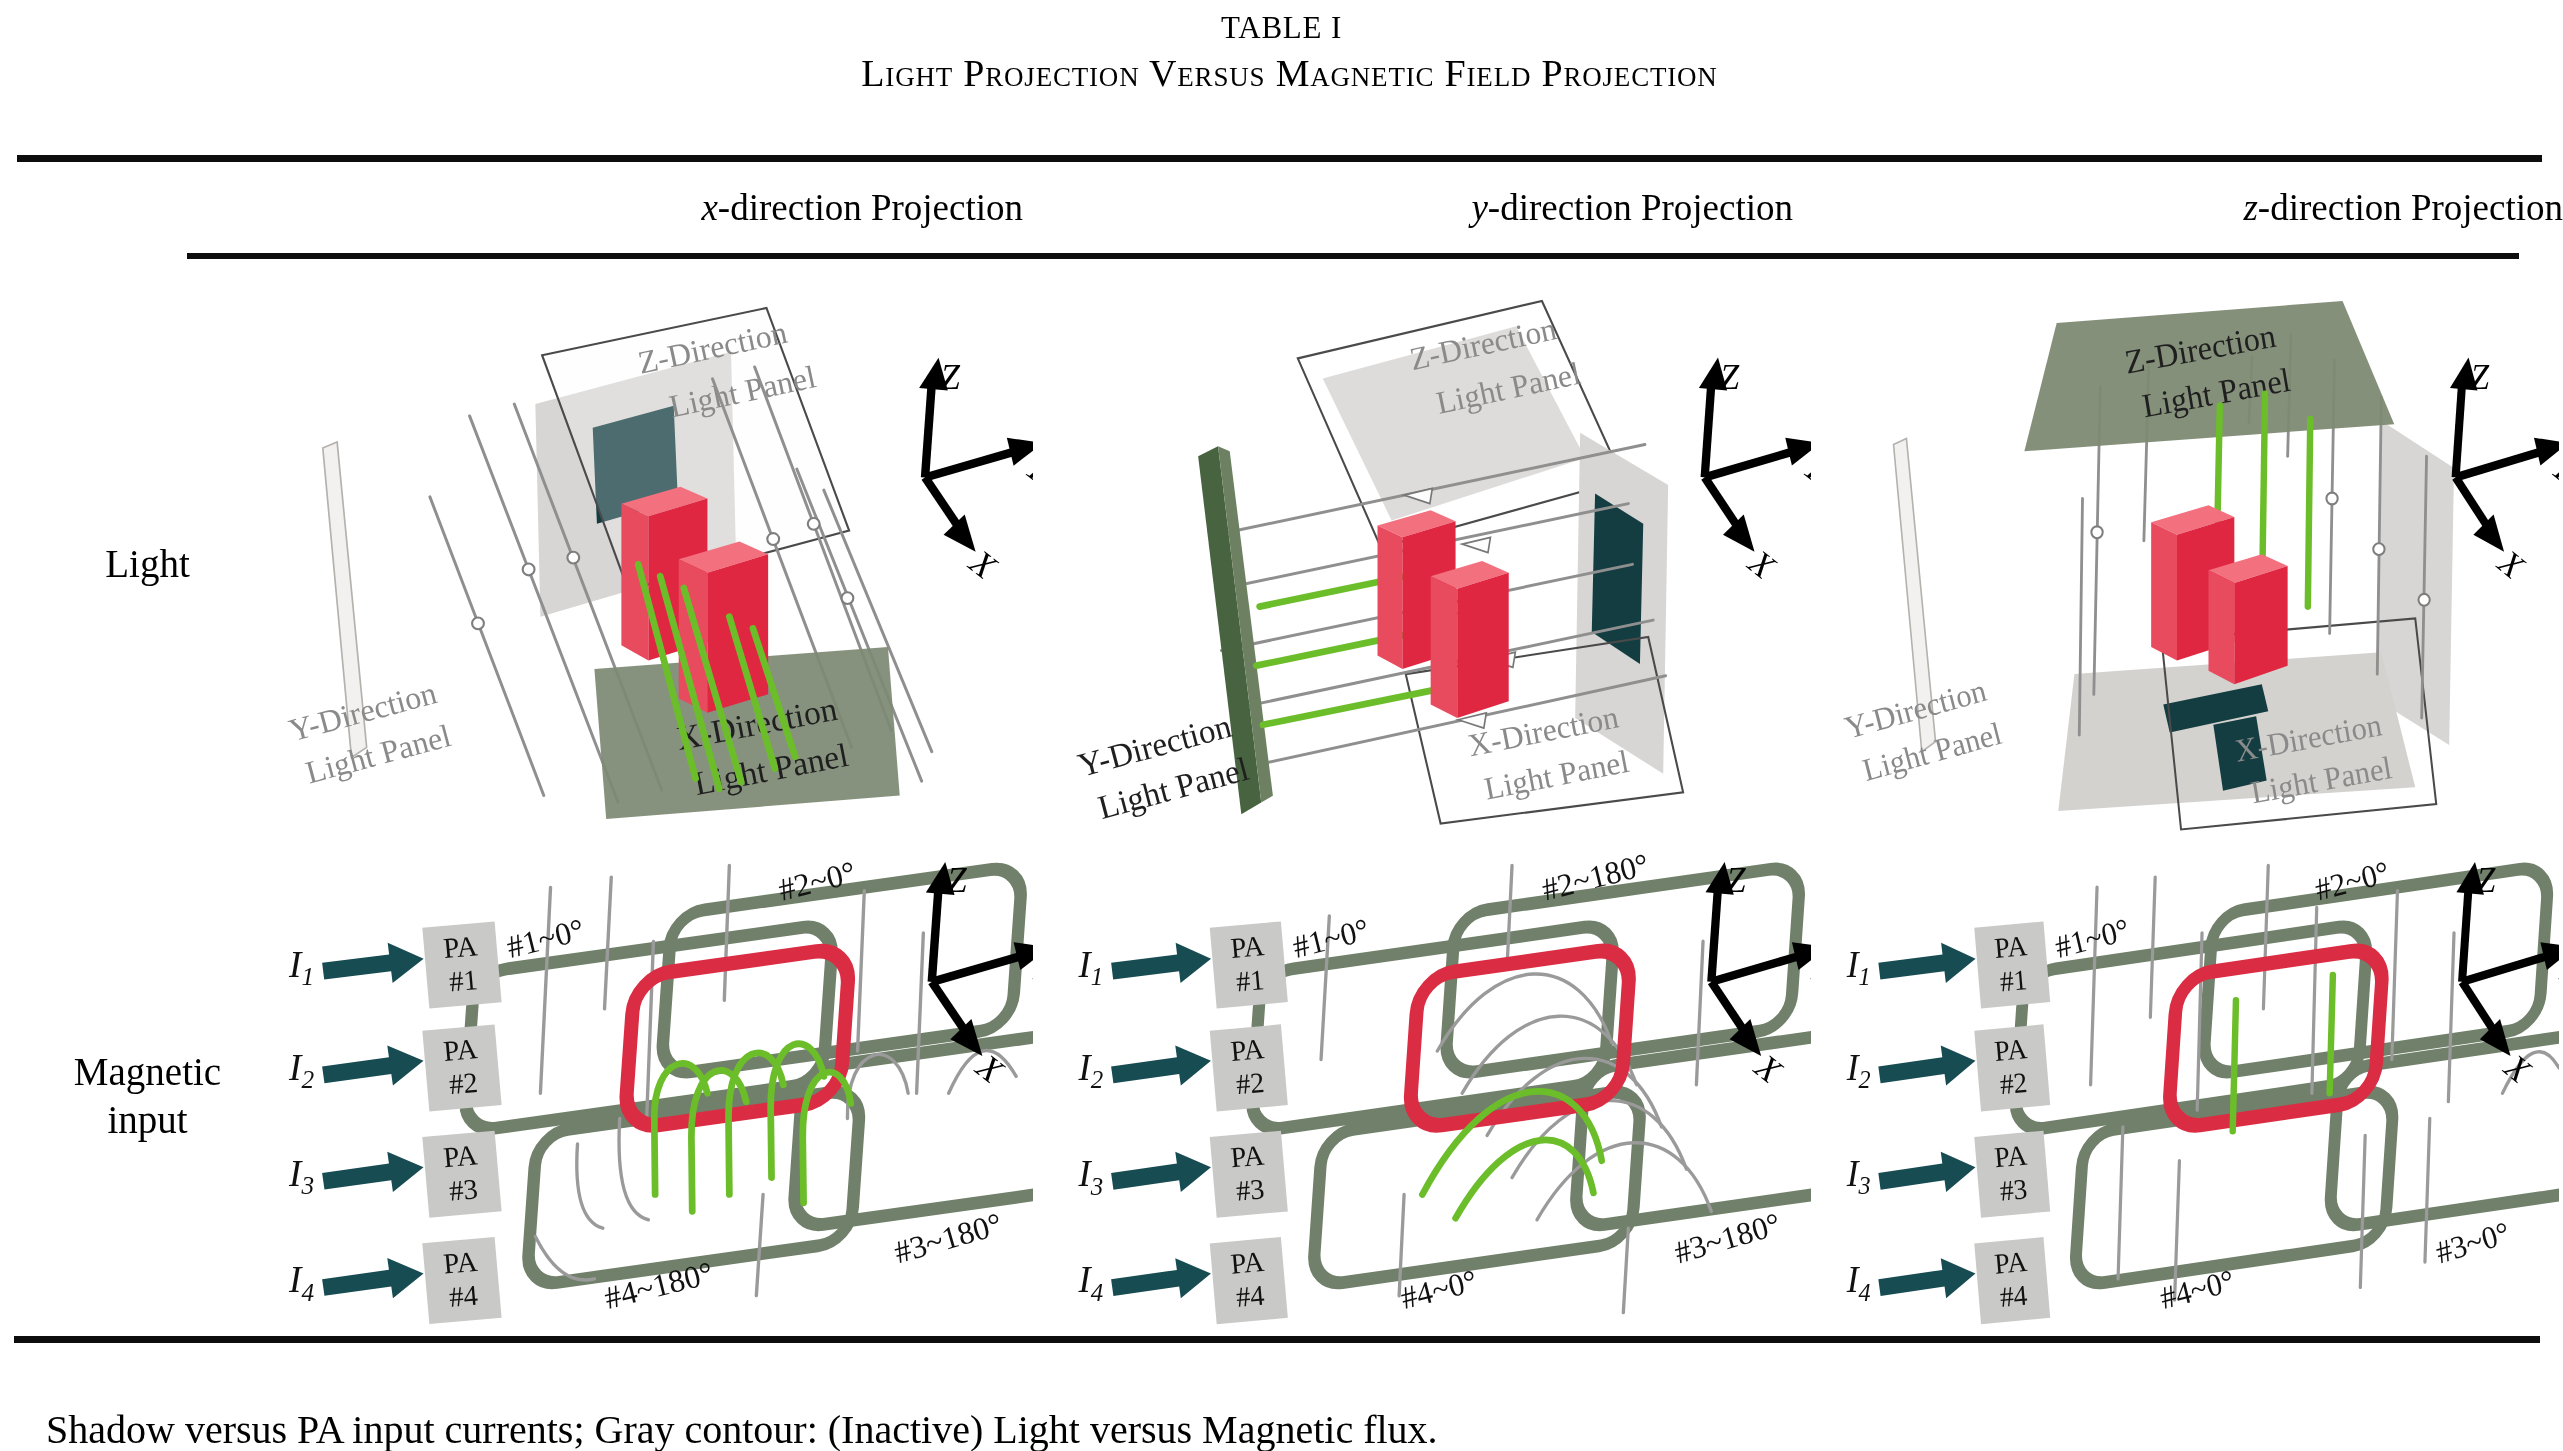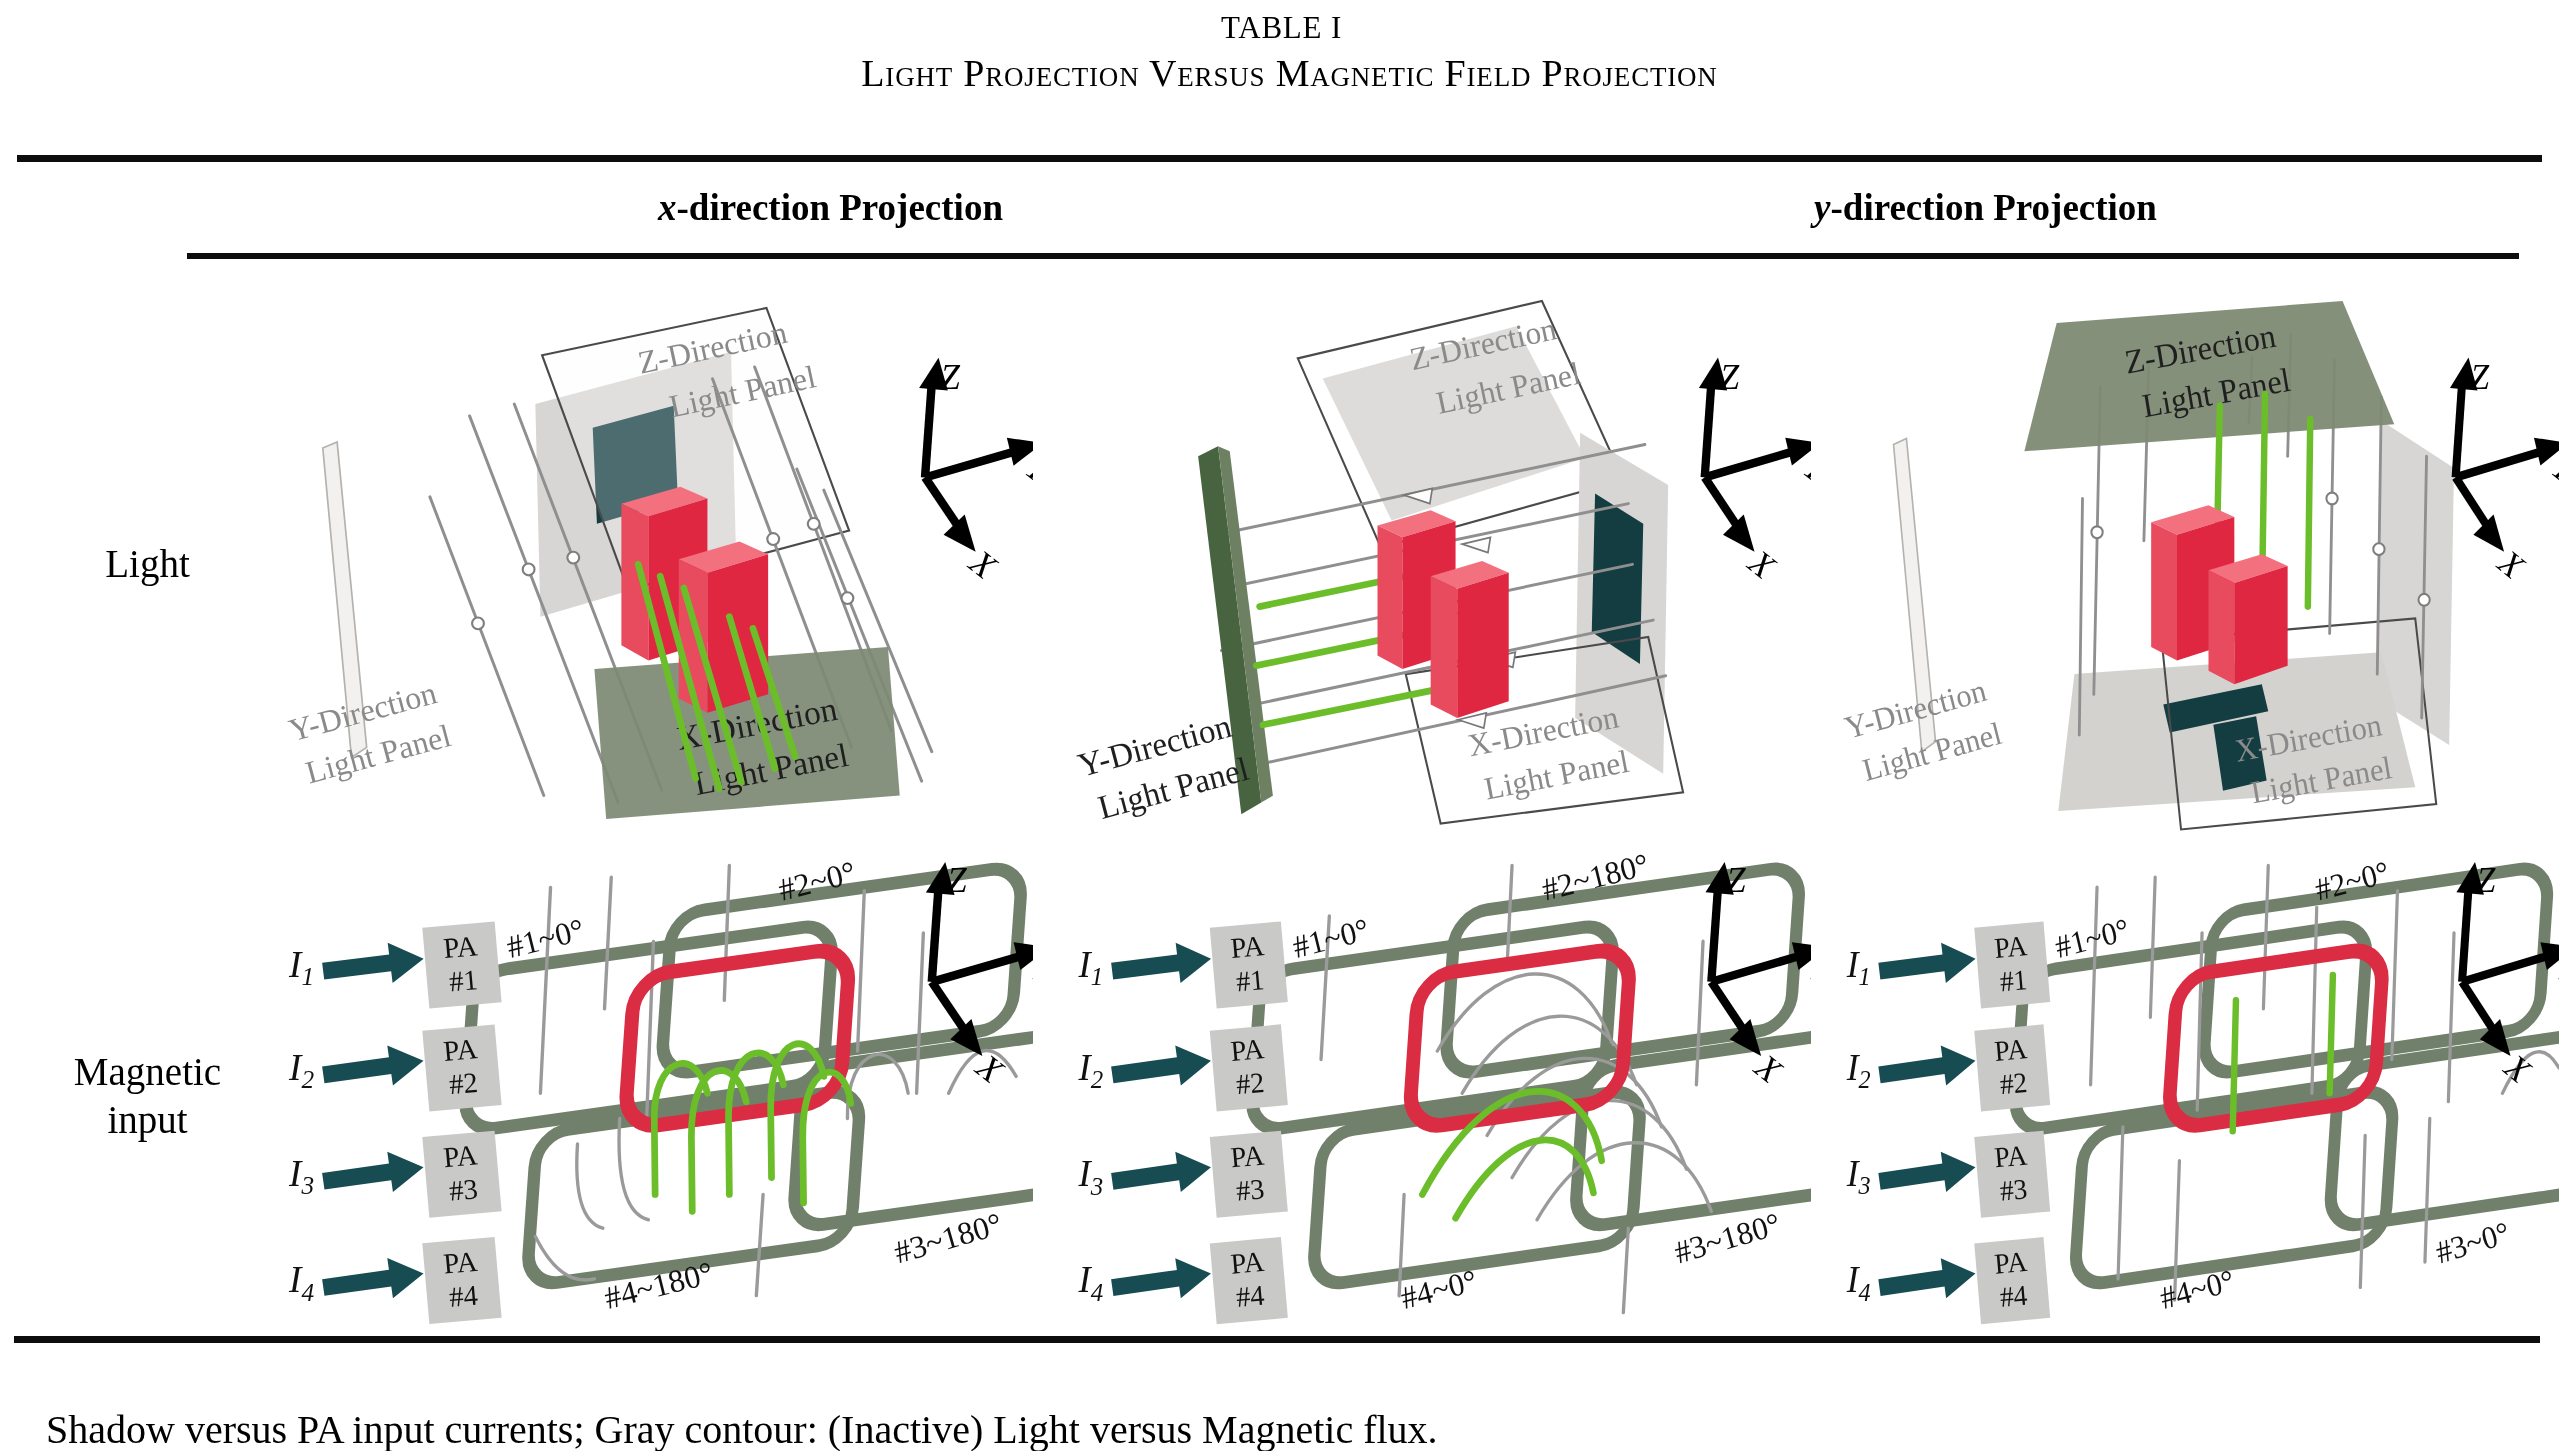--- a/index.html
+++ b/index.html
@@ -3,21 +3,21 @@
 <meta charset="utf-8">
 <style>
   html,body{margin:0;padding:0;background:#ffffff;}
   #page{position:relative;width:2563px;height:1452px;background:#ffffff;
         font-family:"Liberation Serif", serif;color:#000;overflow:hidden;}
   .abs{position:absolute;}
   .rule{position:absolute;background:#0d0d0d;}
   #title{top:10px;left:0;width:2563px;text-align:center;font-size:31px;letter-spacing:0.8px;}
   #subtitle{top:51px;left:0;width:2563px;text-align:center;font-size:38px;font-variant:small-caps;letter-spacing:0.8px;margin-left:8px;}
   #headers{top:186px;left:253px;width:2310px;display:flex;}
-  #headers .hd{flex:1;text-align:center;font-size:37px;font-weight:bold;}
+  #headers .hd{flex:1;text-align:right;font-size:37px;}
   #headers .var{font-style:italic;}
   .rowlabel{left:0;width:253px;text-align:center;font-size:39px;line-height:1.22;margin-left:21px;}
   #caption1{top:1354px;left:46px;font-size:40px;}
   #caption2{top:1406px;left:46px;font-size:40px;}
   svg.fig{position:absolute;}
   
   .plbl{font:38px "Liberation Serif", serif;fill:#8a8a8a;}
   .plbld{font:40px "Liberation Serif", serif;fill:#1f1f1f;}
   .mid{text-anchor:middle;}
   .axln{stroke:#000;stroke-width:10;}
@@ -55,20 +55,21 @@
   </svg>
 
   <div id="title" class="abs">TABLE I</div>
   <div id="subtitle" class="abs">Light Projection Versus Magnetic Field Projection</div>
 
   <div class="rule" style="left:17px;top:155px;width:2525px;height:6.8px;"></div>
 
   <div id="headers" class="abs">
     <div class="hd"><span class="var">x</span><span>-direction Projection</span></div>
     <div class="hd"><span class="var">y</span><span>-direction Projection</span></div>
+    <div class="hd"><span class="var">z</span><span>-direction Projection</span></div>
   </div>
 
   <div class="rule" style="left:187px;top:253px;width:2332px;height:5.9px;"></div>
 
   <div class="abs rowlabel" style="top:540px;">Light</div>
   <div class="abs rowlabel" style="top:1048px;text-align:center;">
     <div>Magnetic</div>
     <div>input</div>
   </div>
 

